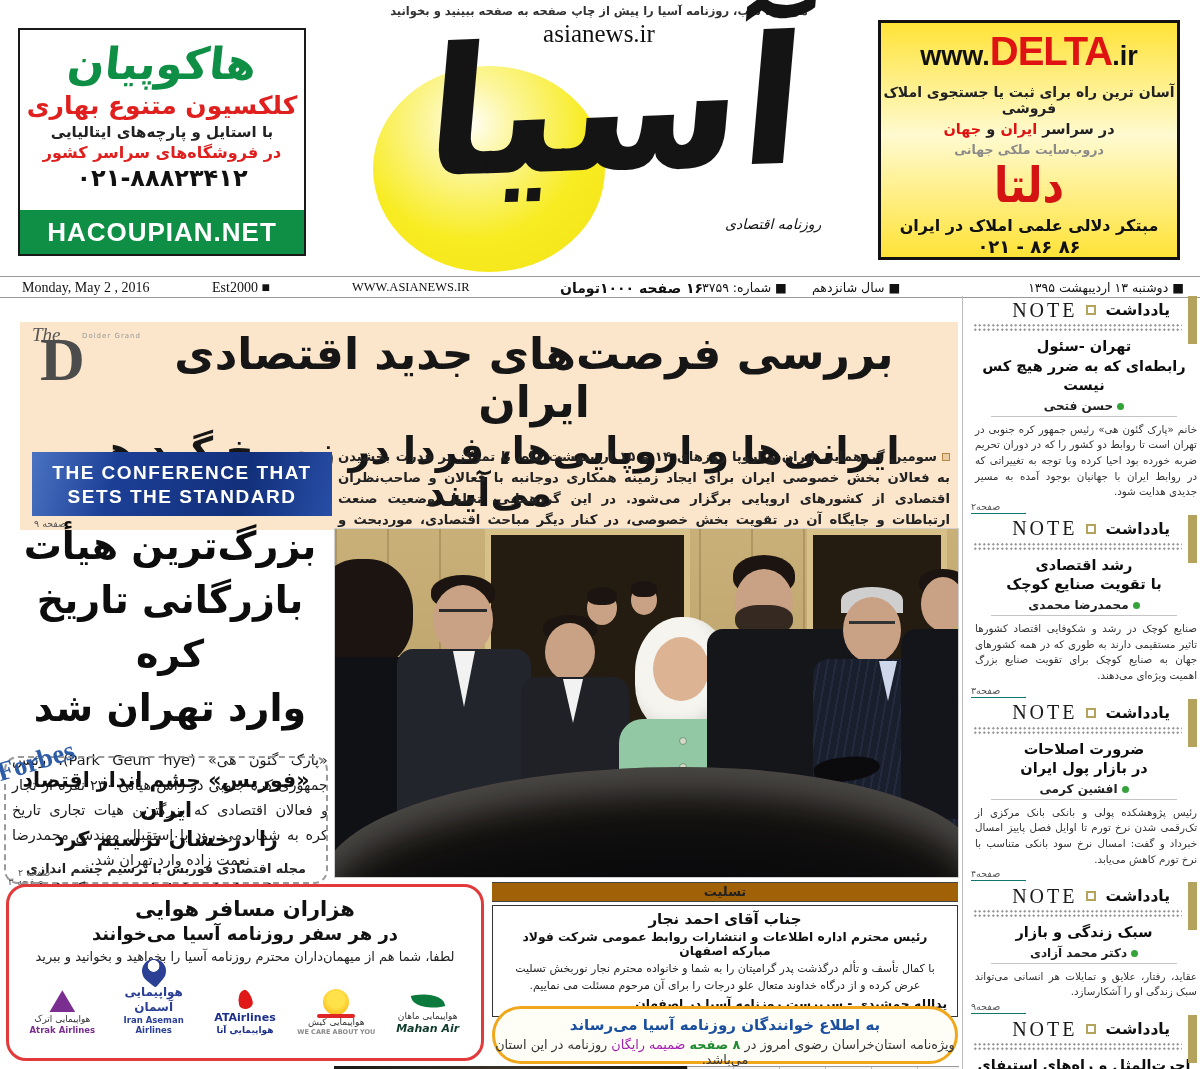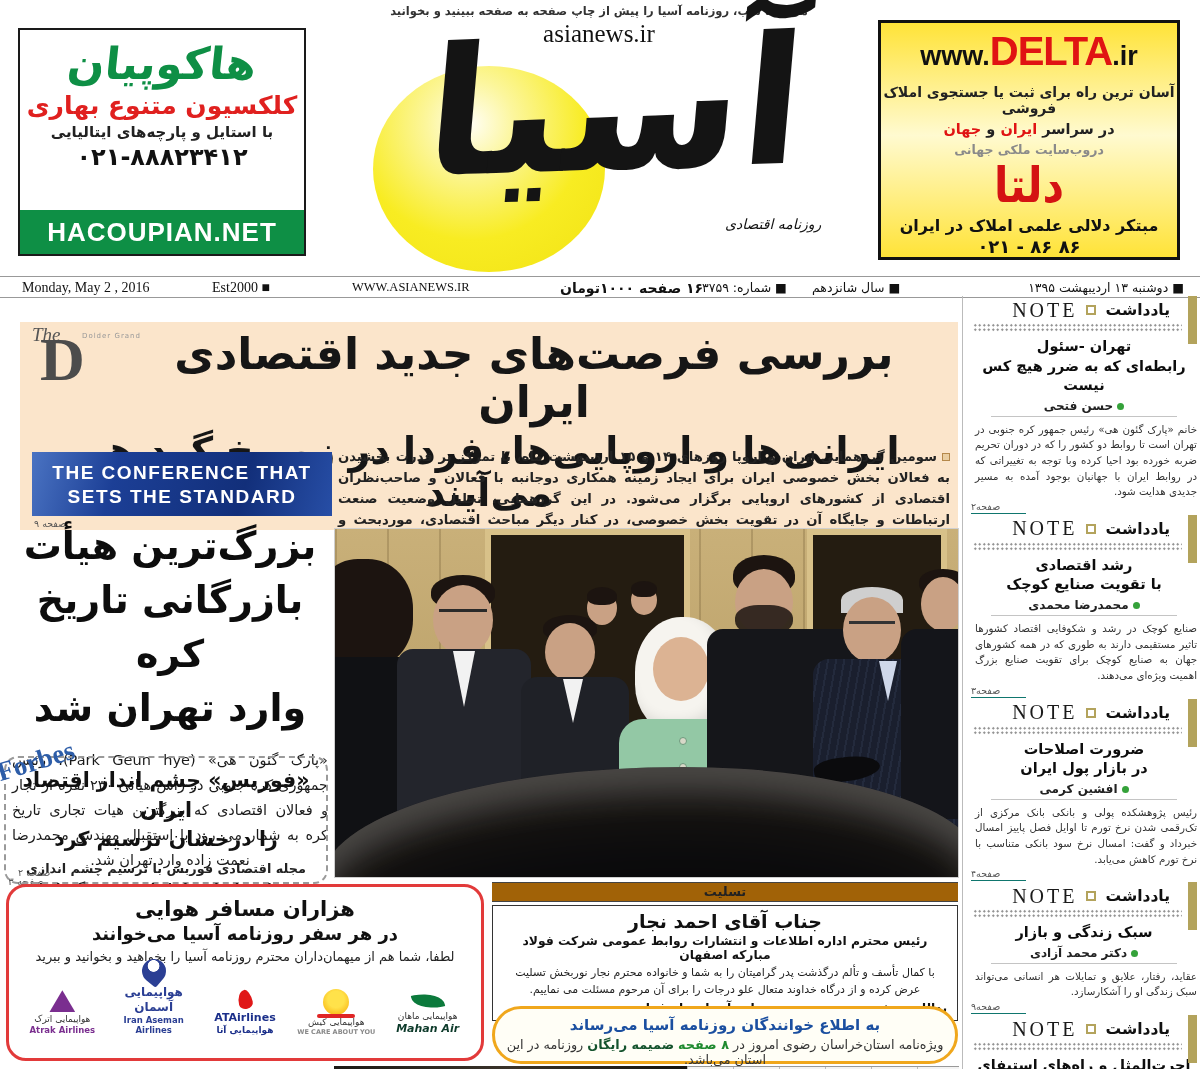--- a/index.html
+++ b/index.html
@@ -120,32 +120,32 @@
   .sh-kish { width:26px; height:26px; border-radius:50%; background:radial-gradient(circle at 50% 40%, #ffe24a 0 40%, #f7a600 100%); position:relative; }
   .sh-kish::after { content:""; position:absolute; left:-6px; bottom:-3px; width:38px; height:4px; border-radius:3px; background:#e02525; }
   .sh-mahan { width:32px; height:16px; background:#0c7a3c; border-radius:0 90% 0 90%; transform:rotate(-10deg); }
   .c-atrak { color:#7a2e8f; } .c-aseman { color:#2b3f94; } .c-ata { color:#1b2f8a; } .c-kish { color:#8a8a8a; } .c-mahan { color:#0d3a2a; font-style:italic; font-size:11px; }
 
   
   #condolence { left:492px; top:882px; width:466px; }
   .c-head { height:20px; background:#a16207; border-top:1px solid #444; border-bottom:1px solid #444;
             font-size:13px; font-weight:bold; text-align:center; line-height:18px; direction:rtl; color:#222; }
   .c-box { border:1.5px solid #333; margin-top:3px; padding:4px 10px 5px; text-align:center; direction:rtl; }
-  .c-to { font-size:19px; font-weight:bold; }
+  .c-to { font-size:15px; font-weight:bold; }
   .c-title { font-size:12.3px; font-weight:bold; margin-top:2px; }
   .c-body { font-size:11px; line-height:1.5; margin-top:3px; color:#1c1c1c; }
   .c-sig { font-size:12.3px; font-weight:bold; text-align:right; margin-top:3px; }
 
   
   #notice { left:492px; top:1006px; width:466px; height:58px; border:3px solid #f0a71c; border-radius:29px;
             background:#fffef6; text-align:center; direction:rtl; padding-top:7px; }
   .n-l1 { font-size:15px; font-weight:bold; color:#1b4fa0; }
   .n-l2 { font-size:12.8px; color:#333; margin-top:3px; }
   .n-green { color:#1f8a2f; font-weight:bold; }
-  .n-red { color:#14532d; font-weight:bold;text-align:right; }
+  .n-red { color:#a21caf; font-weight:normal;text-align:right; }
 
   
   #notes { left:962px; top:296px; width:238px; height:773px; border-left:1px solid #bbb; padding:2px 3px 0 8px; overflow:hidden; }
   .note { position:relative; margin-bottom:3px; }
   .note-head { position:relative; height:24px; display:flex; align-items:center; justify-content:flex-end; gap:9px; padding-right:27px; }
   .note-en { font-family:"Liberation Serif",serif; font-size:20px; letter-spacing:3px; color:#1a1a1a; }
   .note-sq { width:10px; height:10px; border:2.5px solid #b3a35c; }
   .note-fa { font-size:15.5px; font-weight:bold; direction:rtl; }
   .note-bar { position:absolute; right:0; top:-2px; width:9px; height:48px; background:#b3a35c; }
   .dots { height:9px; margin:1px 15px 0 2px;
@@ -163,20 +163,21 @@
   .sl-table { flex:1; background:#f4f4f4; border-top:1px solid #999;
               background-image:repeating-linear-gradient(90deg,#bbb 0 1px, transparent 1px 46px); }
 </style>
 </head>
 <body>
 
 <div id="hacoupian" class="abs">
   <div class="hk-brand fa">هاکوپیان</div>
   <div class="hk-l1 fa">کلکسیون متنوع بهاری</div>
   <div class="hk-l2 fa">با استایل و پارچه‌های ایتالیایی</div>
+  <div class="hk-l3 fa">در فروشگاه‌های سراسر کشور</div>
   <div class="hk-phone">۰۲۱-۸۸۸۲۳۴۱۲</div>
   <div class="hk-bar">HACOUPIAN.NET</div>
 </div>
 
 <div id="masthead" class="abs">
   <div class="mh-tagline fa">هر نیمه شب، روزنامه آسیا را پیش از چاپ صفحه به صفحه ببینید و بخوانید</div>
   <div class="mh-site">asianews.ir</div>
   <div class="mh-sun"></div>
   <div class="mh-callig">آسیا</div>
   <div class="mh-sub fa">روزنامه اقتصادی</div>

